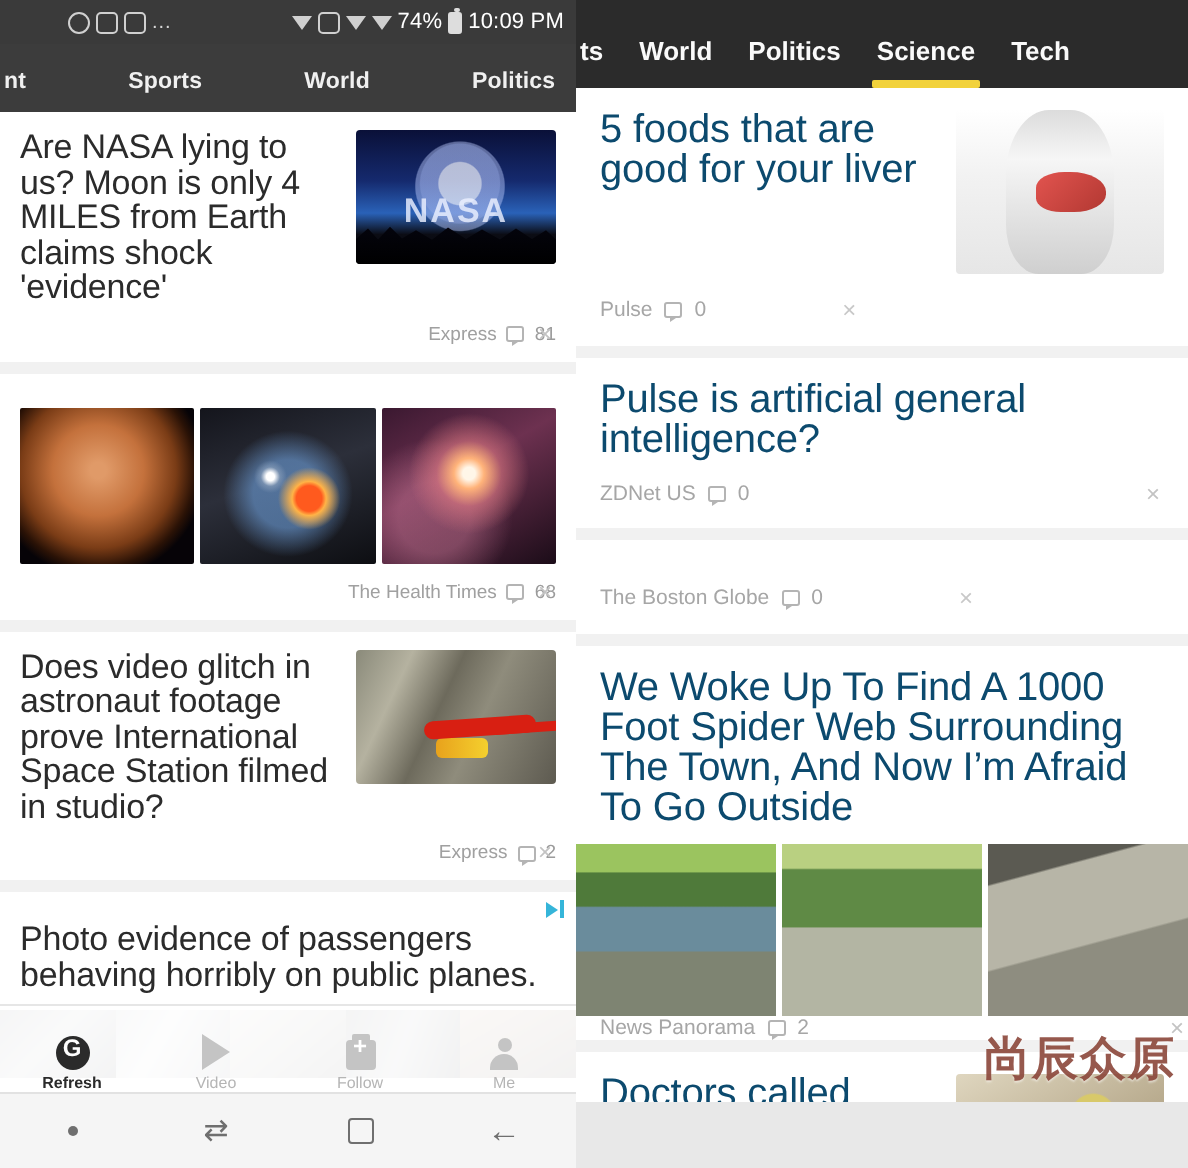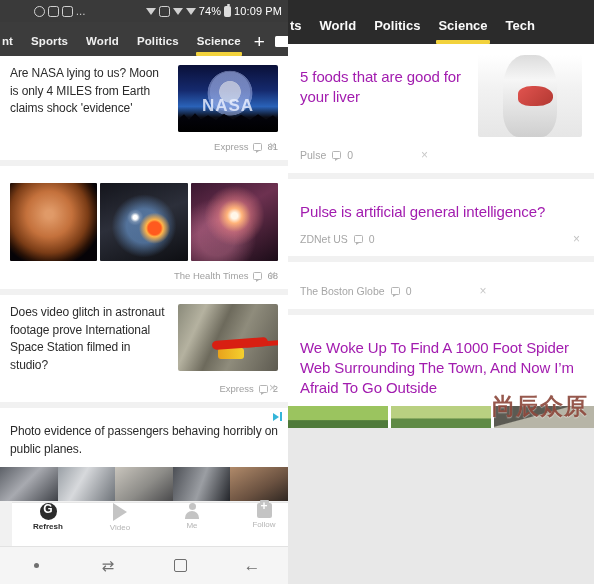--- a/index.html
+++ b/index.html
@@ -36,21 +36,21 @@
     width:0;height:0;border-left:5.5px solid transparent;border-right:5.5px solid transparent;
     border-top:7px solid #ddd; display:inline-block;
   }
   .battery{
     width:7px;height:11px;border:1.2px solid #ddd;border-radius:1.5px;position:relative;background:#ddd;
   }
   .battery:before{content:"";position:absolute;top:-3px;left:1.6px;width:3px;height:2px;background:#ddd;border-radius:1px;}
 
   .tabbar{
     height:34px; background:#3c3c3c; display:flex; align-items:flex-end;
-    position:relative; overflow:hidden;
+    position:relative; overflow:hidden;gap:33px;
   }
   .tab{
     color:#f0f0f0; font-size:11.5px; font-weight:bold; padding:0 9px 9px 9px;
     white-space:nowrap; position:relative; letter-spacing:.1px;
   }
   .tab.cut{ padding-left:2px; }
   .tab.active:after{
     content:""; position:absolute; left:8px; right:8px; bottom:0; height:4px;
     background:#f2d23c; border-radius:1px;
   }
@@ -62,21 +62,21 @@
   .camico:after{
     content:"";position:absolute;right:-5px;top:1px;
     border-top:4.5px solid transparent;border-bottom:4.5px solid transparent;
     border-right:6px solid #fff;
   }
 
   .feed{ background:#f1f1f1; height:calc(584px - 22px - 34px); overflow:hidden; position:relative; }
   .card{ background:#ffffff; margin-bottom:6px; padding:9px 10px 0 10px; position:relative; }
   .card-row{ display:flex; gap:9px; align-items:flex-start; }
   .card-title{
-    font-size:12px; line-height:17.5px; color:#2b2b2b; flex:1; font-weight:400;
+    font-size:17px; line-height:17.5px; color:#2b2b2b; flex:1; font-weight:400;
     letter-spacing:-.1px;
   }
   .thumb{ width:100px; height:67px; border-radius:2px; flex-shrink:0; overflow:hidden; position:relative;}
   .meta{
     display:flex; align-items:center; gap:5px; font-size:9.5px; color:#9b9b9b;
     padding:9px 0 8px 0; position:relative;justify-content:flex-end;
   }
   .meta .src{ color:#a0a0a0; }
   .cmt{
     width:9px;height:8px;border:1.1px solid #b4b4b4;border-radius:1.5px;position:relative;display:inline-block;
@@ -201,22 +201,22 @@
   .adchoices{
     position:absolute; right:6px; top:4px; display:flex; align-items:center; gap:1px;
   }
   .adtri{
     width:0;height:0;border-left:6px solid #35b5d9;border-top:4.5px solid transparent;
     border-bottom:4.5px solid transparent;
   }
   .adbar{ width:2px;height:9px;background:#35b5d9; }
 
   .bottomnav{
-    position:absolute; left:12px; bottom:38px; width:288px; height:44px;
-    background:rgba(255,255,255,.94); display:flex; align-items:flex-start;
+    position:absolute; left:0; bottom:38px; width:288px; height:44px;
+    background:rgba(255,255,255,.94); display:flex; align-items:flex-end;
     border-top:1px solid #e6e6e6;
   }
   .bn-item{ flex:1; display:flex; flex-direction:column; align-items:center; gap:2px; }
   .bn-label{ font-size:8px; }
   .bn-item.active .bn-label{ color:#2b2b2b; font-weight:bold; }
   .bn-item .bn-label{ color:#b5b5b5; }
   .ic-refresh{
     width:17px;height:17px;border-radius:50%;background:#2b2b2b;position:relative;
   }
   .ic-refresh:after{
@@ -245,40 +245,40 @@
     background:#f5f5f5; display:flex; align-items:center; border-top:1px solid #e2e2e2;
   }
   .sysnav > div{ flex:1; display:flex; align-items:center; justify-content:center; }
   .nv-dot{ width:5px;height:5px;border-radius:50%;background:#6f6f6f; }
   .nv-swap{ color:#6f6f6f; font-size:15px; line-height:1; }
   .nv-sq{ width:13px;height:13px;border:1.4px solid #6f6f6f;border-radius:2px; }
   .nv-back{ color:#6f6f6f; font-size:17px; line-height:1; }
 
   
   .right-phone{
-    position:absolute; left:288px; top:0; width:306px; height:428px;
+    position:absolute; left:288px; top:0; width:306px; height:551px;
     background:#f1f1f1; overflow:hidden;
   }
   .r-tabbar{
     height:44px; background:#2b2b2b; display:flex; align-items:flex-end; position:relative;
   }
   .r-tab{
     color:#fafafa; font-size:13px; font-weight:bold; padding:0 9px 11px 9px; white-space:nowrap;
     position:relative;
   }
   .r-tab.cut{ padding-left:2px; }
   .r-tab.active:after{
     content:""; position:absolute; left:7px; right:7px; bottom:0; height:4px; background:#f2d23c; border-radius:1px;
   }
 
   .r-feed{ background:#f1f1f1; height:540px; overflow:hidden; }
   .r-card{ background:#fff; margin-bottom:6px; padding:11px 12px 0 12px; position:relative; }
   .r-card.nopad{ padding:11px 0 0 0; }
   .r-card-row{ display:flex; gap:10px; align-items:flex-start; }
-  .r-title{ font-size:15px; line-height:20px; color:#a21caf; flex:1; letter-spacing:-.1px;margin-top:12px; }
+  .r-title{ font-size:20px; line-height:20px; color:#0c4a6e; flex:1; letter-spacing:-.1px; }
   .r-thumb{ width:104px; height:82px; border-radius:2px; flex-shrink:0; }
   .r-meta{
     display:flex; align-items:center; gap:6px; font-size:10.5px; color:#a6a6a6;
     padding:11px 0 11px 0; position:relative;
   }
   .r-meta .midx{ margin-left:62px; color:#c8c8c8; font-size:12px; }
   .r-triple{ display:flex; gap:3px; margin-top:8px; }
   .r-triple > div{ flex:1; height:86px; }
   .pad-h{ padding:0 12px; }
   .watermark{
@@ -387,26 +387,26 @@
     <div class="bottomnav">
       <div class="bn-item active">
         <span class="ic-refresh"></span>
         <span class="bn-label">Refresh</span>
       </div>
       <div class="bn-item">
         <span class="ic-play"></span>
         <span class="bn-label">Video</span>
       </div>
       <div class="bn-item">
+        <span class="ic-follow"></span>
+        <span class="bn-label">Follow</span>
+      </div>
+      <div class="bn-item">
         <span class="ic-me"></span>
         <span class="bn-label">Me</span>
-      </div>
-      <div class="bn-item">
-        <span class="ic-follow"></span>
-        <span class="bn-label">Follow</span>
       </div>
     </div>
 
     <div class="sysnav">
       <div>
           <span class="nv-dot"></span>
         </div>
       <div>
           <span class="nv-swap">⇄</span>
         </div>

